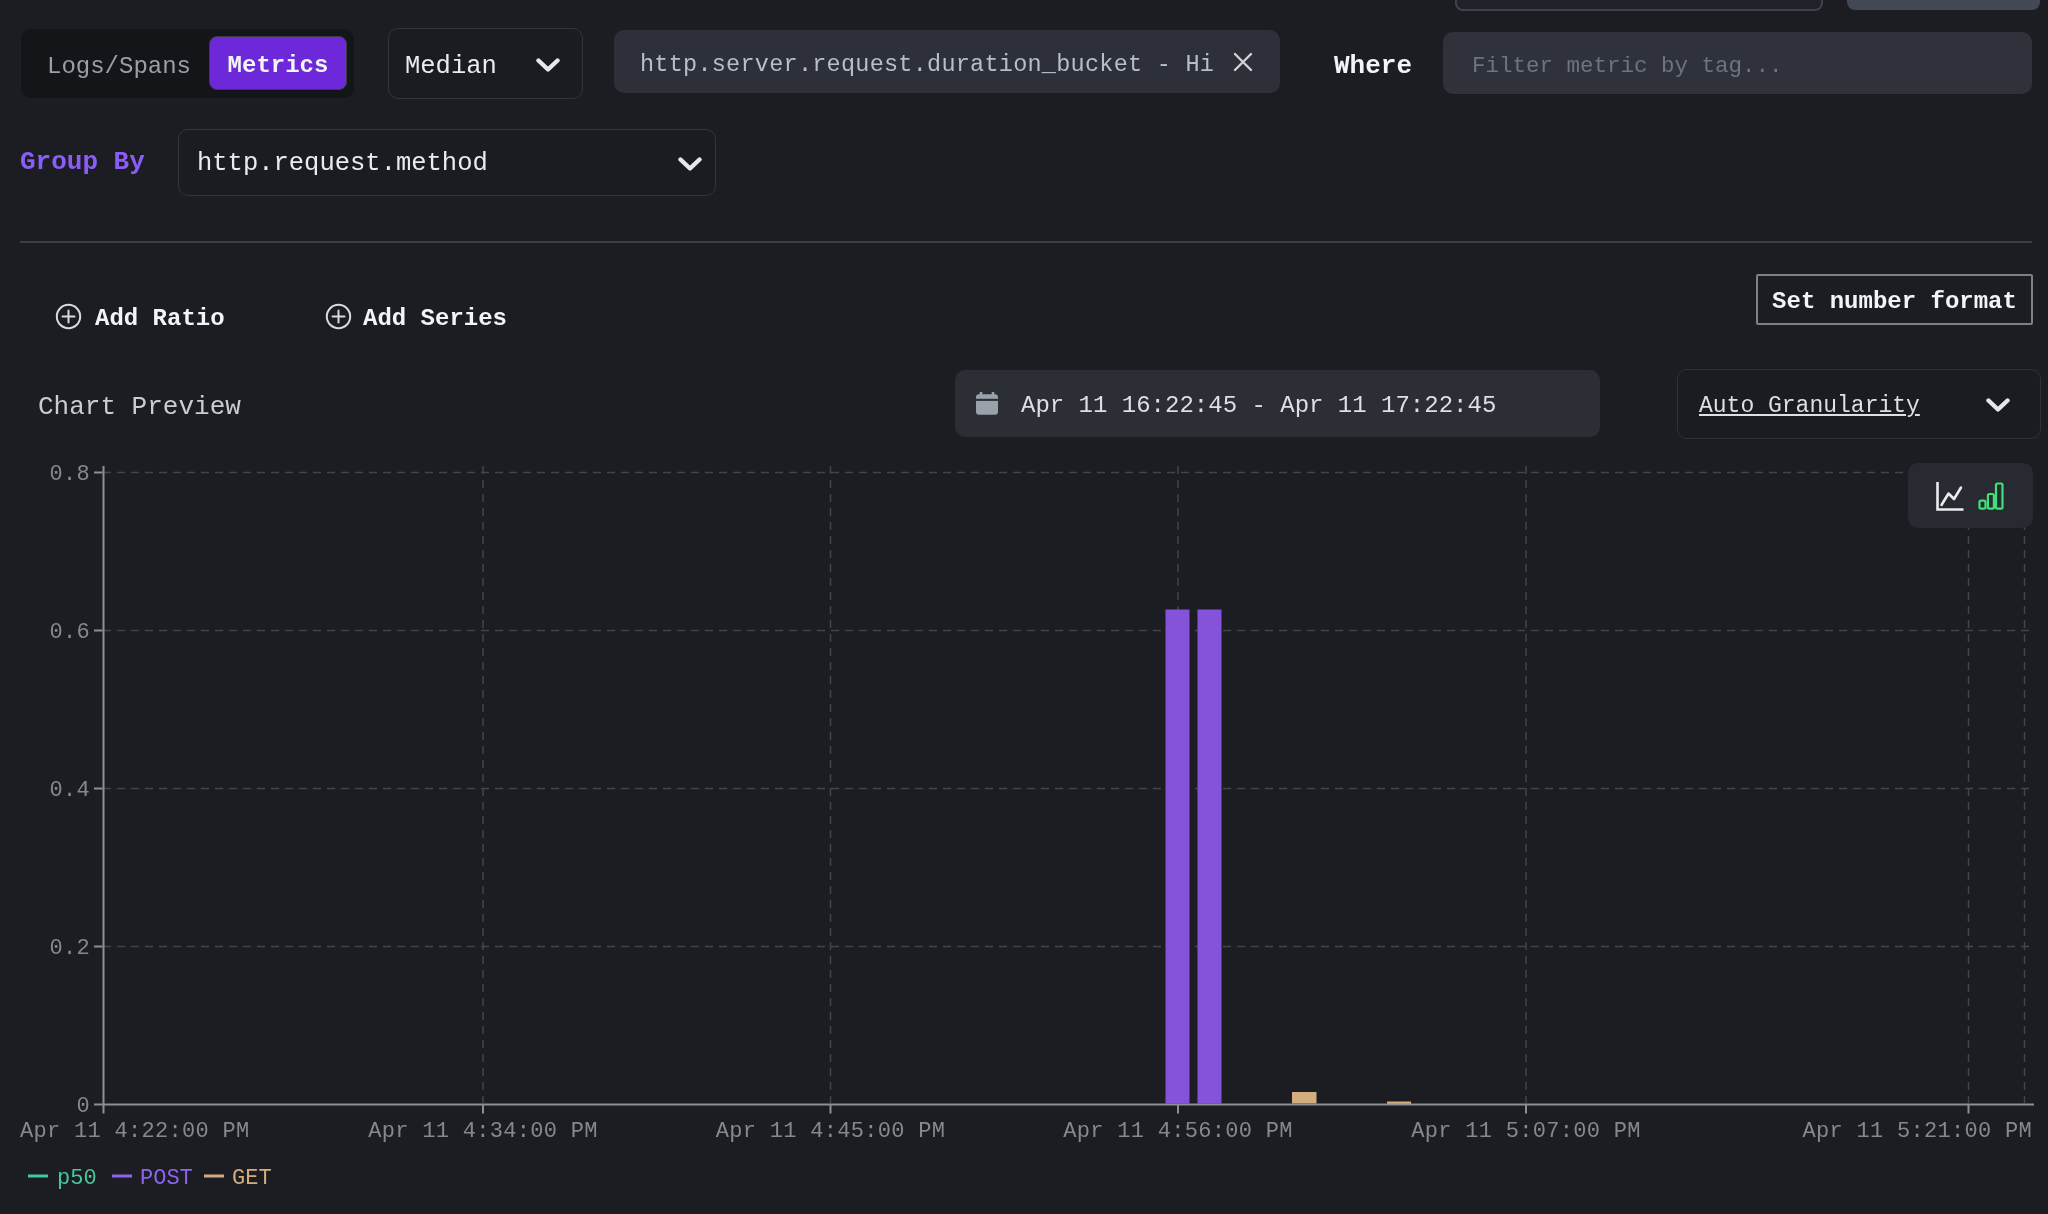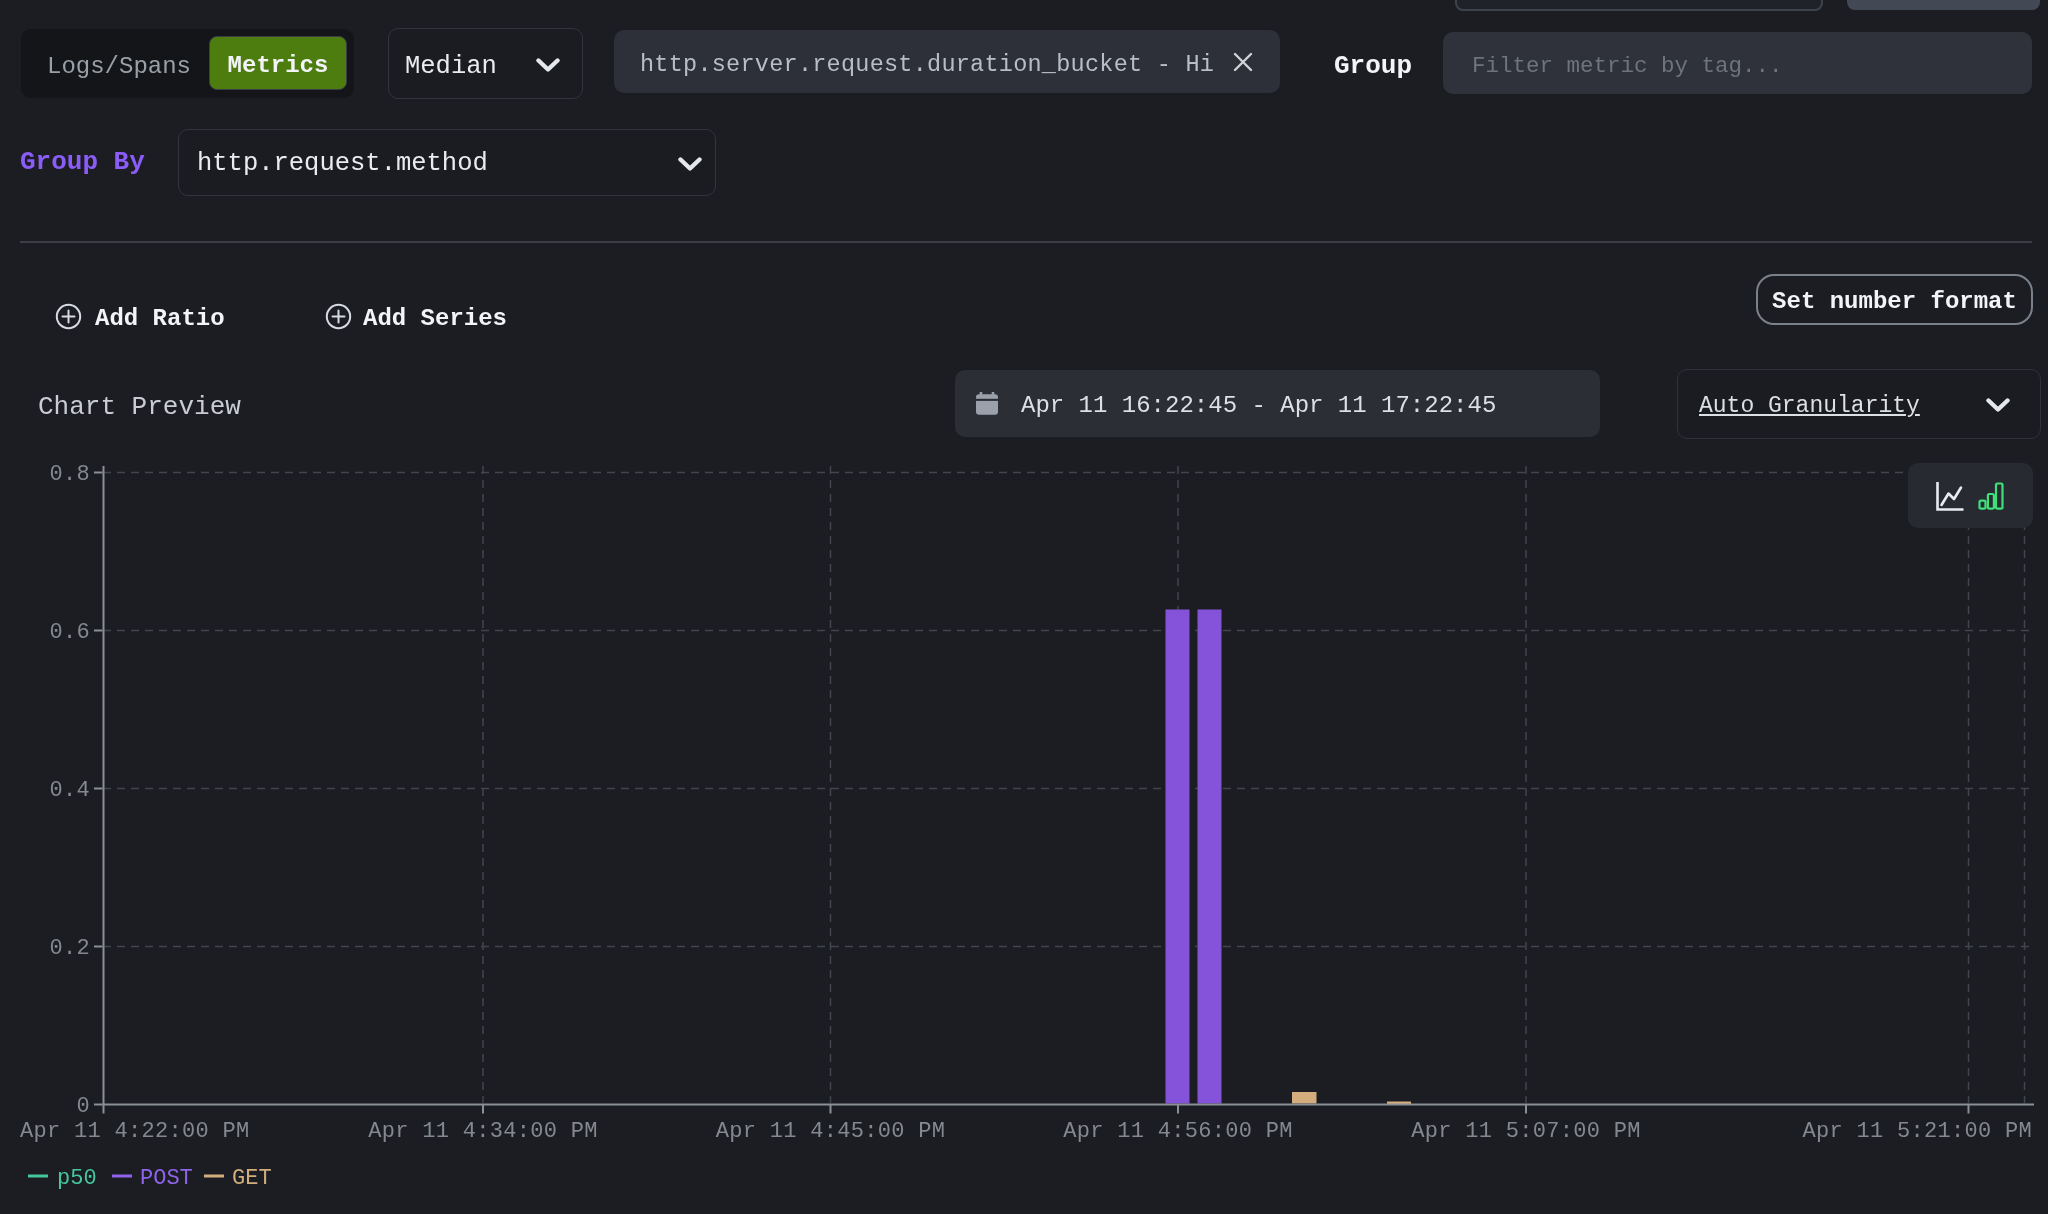--- a/index.html
+++ b/index.html
@@ -9,35 +9,35 @@
   .txt { white-space:pre; }
 </style>
 </head>
 <body>
 
 <div class="abs" style="left:1455px; top:-22px; width:368px; height:33px; border:2px solid #3e434b; border-radius:8px; background:#1f2228;"></div>
 <div class="abs" style="left:1847px; top:-22px; width:193px; height:32px; background:#434954; border-radius:8px;"></div>
 
 <div class="abs" style="left:21px; top:29px; width:333px; height:69px; background:#131518; border-radius:10px;"></div>
 <div class="abs txt" style="left:47px; top:32px; height:69px; line-height:69px; font-size:24px; font-weight:normal; color:#9aa0a8;">Logs/Spans</div>
-<div class="abs" style="left:209px; top:36px; width:138px; height:54px; background:#4d7c0f; border:1px solid #3b3e46; border-radius:8px; text-align:center; line-height:58px; font-size:24px; font-weight:bold; color:#f2f4f7;">Metrics</div>
+<div class="abs" style="left:209px; top:36px; width:138px; height:54px; background:#6d28d9; border:1px solid #3b3e46; border-radius:8px; text-align:center; line-height:58px; font-size:24px; font-weight:bold; color:#f2f4f7;">Metrics</div>
 
 <div class="abs" style="left:388px; top:28px; width:195px; height:71px; border:1px solid #31353d; border-radius:10px; background:#1a1c21;"></div>
 <div class="abs txt" style="left:405px; top:31px; height:71px; line-height:71px; font-size:25.5px; color:#e9ebef;">Median</div>
 <svg class="abs" style="left:536px; top:56px;" width="24" height="18" viewBox="0 0 24 18">
     <path d="M2.5 4.5 L12 13.5 L21.5 4.5" fill="none" stroke="#e4e7eb" stroke-width="4.4" stroke-linecap="round" stroke-linejoin="round"></path>
   </svg>
 
 <div class="abs" style="left:614px; top:30px; width:666px; height:63px; background:#2d3039; border-radius:10px;"></div>
 <div class="abs txt" style="left:640px; top:33px; height:63px; line-height:63px; font-size:23.5px; letter-spacing:0.25px; color:#b9bec6;">http.server.request.duration_bucket - Hi</div>
 <svg class="abs" style="left:1232px; top:51px;" width="22" height="22" viewBox="0 0 22 22">
     <path d="M3 3 L19 19 M19 3 L3 19" stroke="#cfd3d9" stroke-width="2.4" stroke-linecap="round"></path>
   </svg>
 
-<div class="abs txt" style="left:1334px; top:31px; height:71px; line-height:71px; font-size:26px; font-weight:bold; color:#f2f4f7;">Group</div>
+<div class="abs txt" style="left:1334px; top:31px; height:71px; line-height:71px; font-size:26px; font-weight:bold; color:#f2f4f7;">Where</div>
 
 <div class="abs" style="left:1443px; top:32px; width:589px; height:62px; background:#2f323a; border-radius:10px;"></div>
 <div class="abs txt" style="left:1472px; top:35px; height:62px; line-height:62px; font-size:22.5px; color:#6e737d;">Filter metric by tag...</div>
 
 <div class="abs txt" style="left:20px; top:129px; height:67px; line-height:67px; font-size:26px; font-weight:bold; color:#8b5cf6;">Group By</div>
 <div class="abs" style="left:178px; top:129px; width:538px; height:67px; border:1px solid #31353d; border-radius:10px; background:#1a1c21;"></div>
 <div class="abs txt" style="left:197px; top:130px; height:67px; line-height:67px; font-size:25.5px; color:#e9ebef;text-align:right;">http.request.method</div>
 <svg class="abs" style="left:678px; top:155px;" width="24" height="18" viewBox="0 0 24 18">
     <path d="M2.5 4.5 L12 13.5 L21.5 4.5" fill="none" stroke="#e4e7eb" stroke-width="4.4" stroke-linecap="round" stroke-linejoin="round"></path>
   </svg>
@@ -47,21 +47,21 @@
 <svg class="abs" style="left:55px; top:303px;" width="27" height="27" viewBox="0 0 27 27">
     <circle cx="13.5" cy="13.5" r="11.7" fill="none" stroke="#d7dae0" stroke-width="2"></circle>
     <path d="M13.5 7.5 V19.5 M7.5 13.5 H19.5" stroke="#d7dae0" stroke-width="2" stroke-linecap="round"></path>
   </svg>
 <div class="abs txt" style="left:95px; top:305px; height:27px; line-height:27px; font-size:24px; font-weight:bold; color:#f2f4f7;">Add Ratio</div>
 <svg class="abs" style="left:325px; top:303px;" width="27" height="27" viewBox="0 0 27 27">
     <circle cx="13.5" cy="13.5" r="11.7" fill="none" stroke="#d7dae0" stroke-width="2"></circle>
     <path d="M13.5 7.5 V19.5 M7.5 13.5 H19.5" stroke="#d7dae0" stroke-width="2" stroke-linecap="round"></path>
   </svg>
 <div class="abs txt" style="left:363px; top:305px; height:27px; line-height:27px; font-size:24px; font-weight:bold; color:#f2f4f7;text-align:right;">Add Series</div>
-<div class="abs" style="left:1756px; top:274px; width:277px; height:51px; border:2px solid #7b818b; border-radius:18px; text-align:center; line-height:51px; font-size:24px; font-weight:bold; color:#f2f4f7;">Set number format</div>
+<div class="abs" style="left:1756px; top:274px; width:277px; height:51px; border:2px solid #7b818b; border-radius:2px; text-align:center; line-height:51px; font-size:24px; font-weight:bold; color:#f2f4f7;">Set number format</div>
 
 <div class="abs txt" style="left:38px; top:374px; height:67px; line-height:67px; font-size:26px; color:#c9ccd3;text-align:center;">Chart Preview</div>
 <div class="abs" style="left:955px; top:370px; width:645px; height:67px; background:#2b2e35; border-radius:10px;"></div>
 <svg class="abs" style="left:976px; top:392px;" width="22" height="23" viewBox="0 0 22 23">
     <path d="M5 0 V4 M17 0 V4" stroke="#9aa1ab" stroke-width="2.6" stroke-linecap="round"></path>
     <rect x="0" y="2.2" width="22" height="20.6" rx="3" fill="#9aa1ab"></rect>
     <rect x="0" y="6.8" width="22" height="2.1" fill="#2b2e35"></rect>
   </svg>
 <div class="abs txt" style="left:1021px; top:372px; height:67px; line-height:67px; font-size:24px; color:#dcdfe4;">Apr 11 16:22:45 - Apr 11 17:22:45</div>
 <div class="abs" style="left:1677px; top:369px; width:364px; height:70px; border:1px solid #2e3239; border-radius:10px; background:#1a1c21;"></div>

